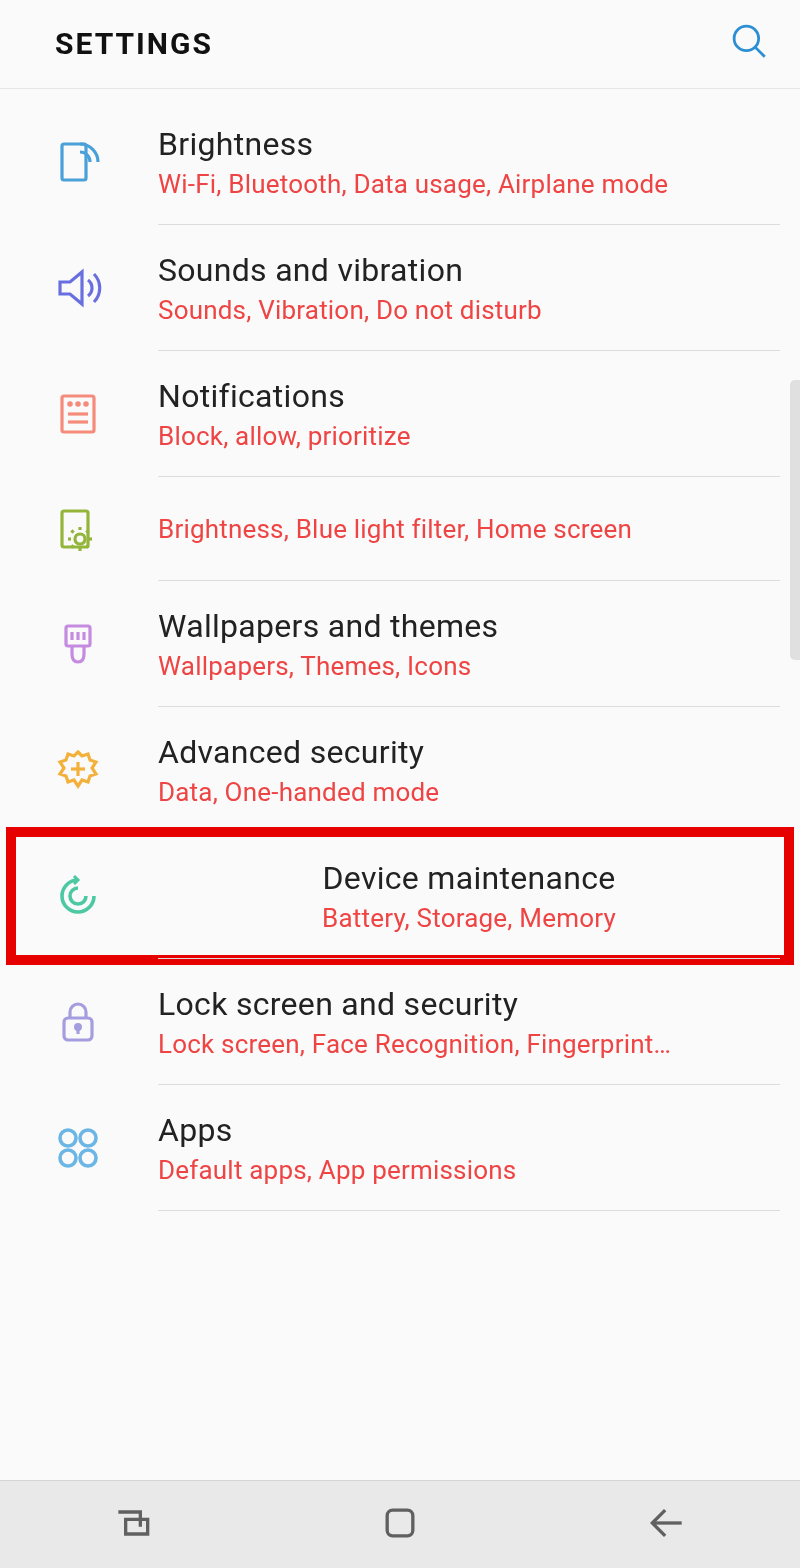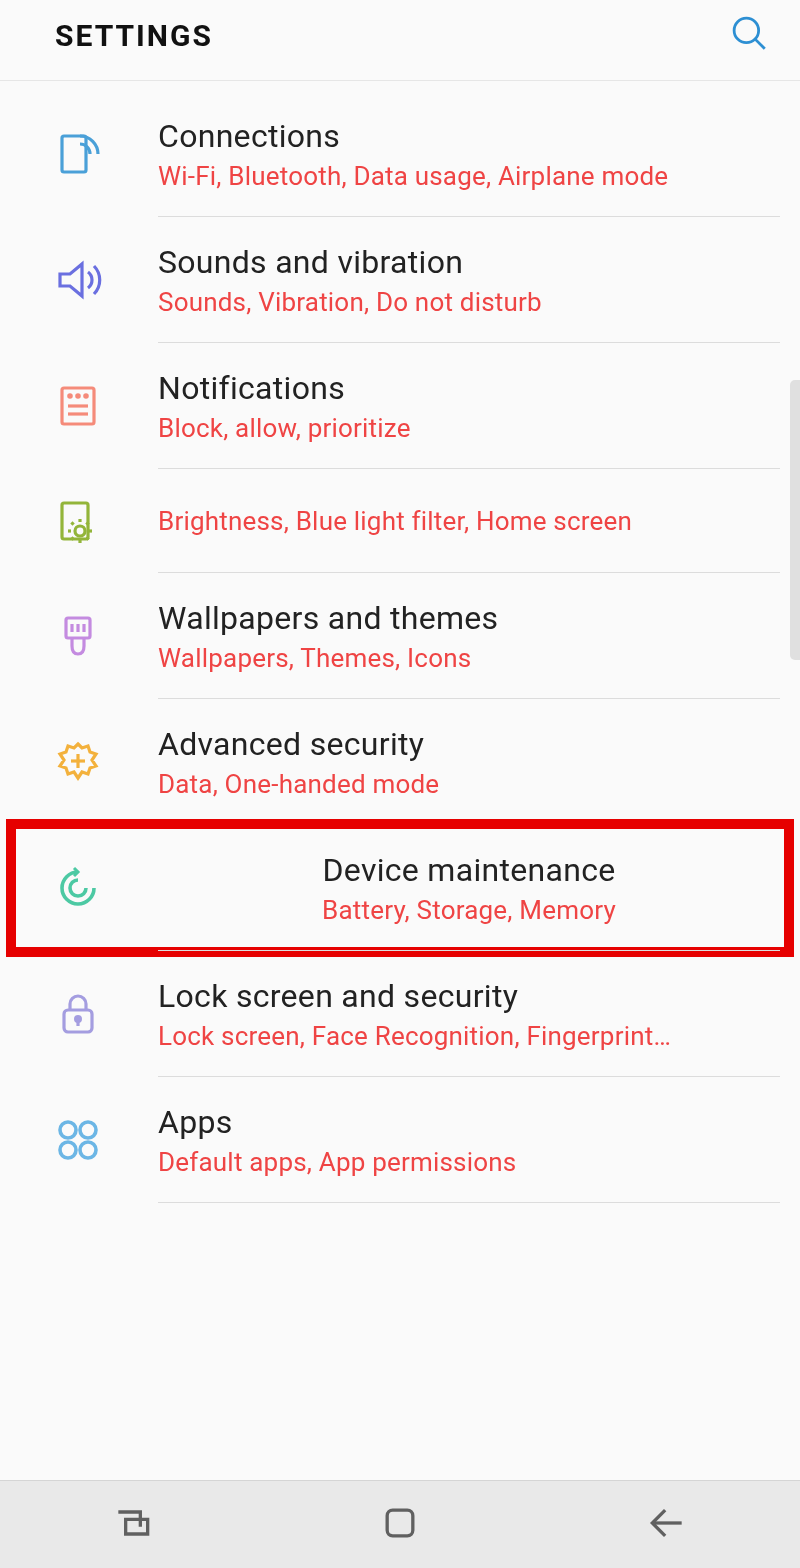--- a/index.html
+++ b/index.html
@@ -1,19 +1,19 @@
 <!DOCTYPE html>
 <html><head>
 <meta charset="utf-8">
 <style>
   * { box-sizing: border-box; margin: 0; padding: 0; }
   html, body { width: 800px; height: 1568px; background: #fafafa; font-family: -apple-system, Roboto, Arial, sans-serif; overflow: hidden; }
   .header {
     display: flex; align-items: center; justify-content: space-between;
-    padding: 12px 30px 22px 55px;
+    padding: 20px 30px 22px 55px;
     border-bottom: 1px solid #e6e6e6;
     background: #fafafa;
   }
   .header-title {
     font-size: 30px; font-weight: 700; letter-spacing: 2px; color: #111;
   }
   .search-btn { color: #2d8fd3; }
   .search-btn svg { width: 42px; height: 42px; }
   .list { padding-top: 10px; }
   .item {
@@ -70,21 +70,21 @@
 
   <div class="item">
     <div class="icon" style="color:#4aa0d8">
       <svg viewBox="0 0 24 24" fill="none" stroke="currentColor" stroke-width="1.6">
         <rect x="4" y="3" width="12" height="18" rx="1"></rect>
         <path d="M13 3 a9 9 0 0 1 9 9"></path>
           <path d="M13 7 a5 5 0 0 1 5 5"></path>
       </svg>
     </div>
     <div class="text">
-      <div class="title">Connections</div>
+      <div class="title">Brightness</div>
       <div class="subtitle">Wi-Fi, Bluetooth, Data usage, Airplane mode</div>
     </div>
     <div class="divider"></div>
   </div>
 
   <div class="item">
     <div class="icon" style="color:#6a6fe0">
       <svg viewBox="0 0 24 24" fill="none" stroke="currentColor" stroke-width="1.6">
         <path d="M3 9 L3 15 L8 15 L14 20 L14 4 L8 9 Z"></path>
         <path d="M17 8 a5 5 0 0 1 0 8"></path>

